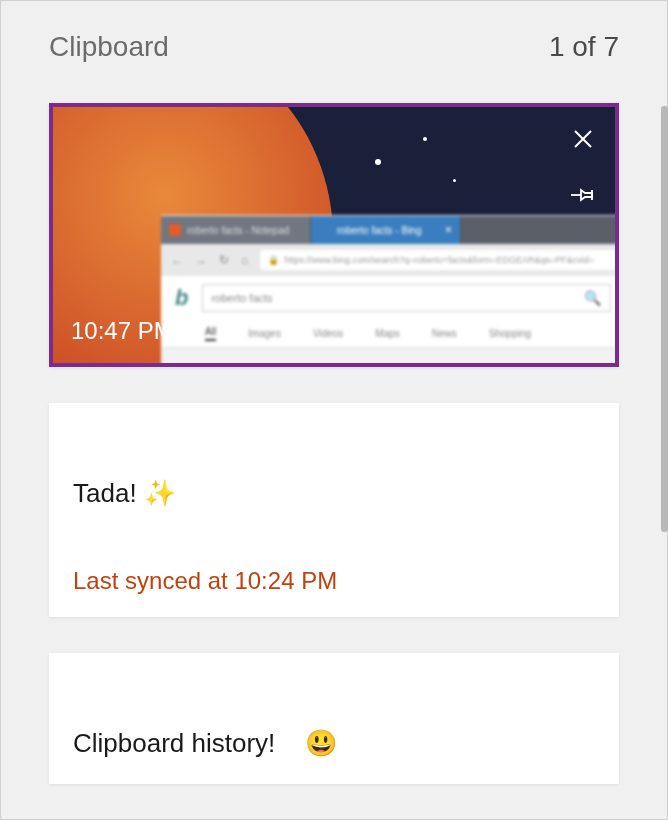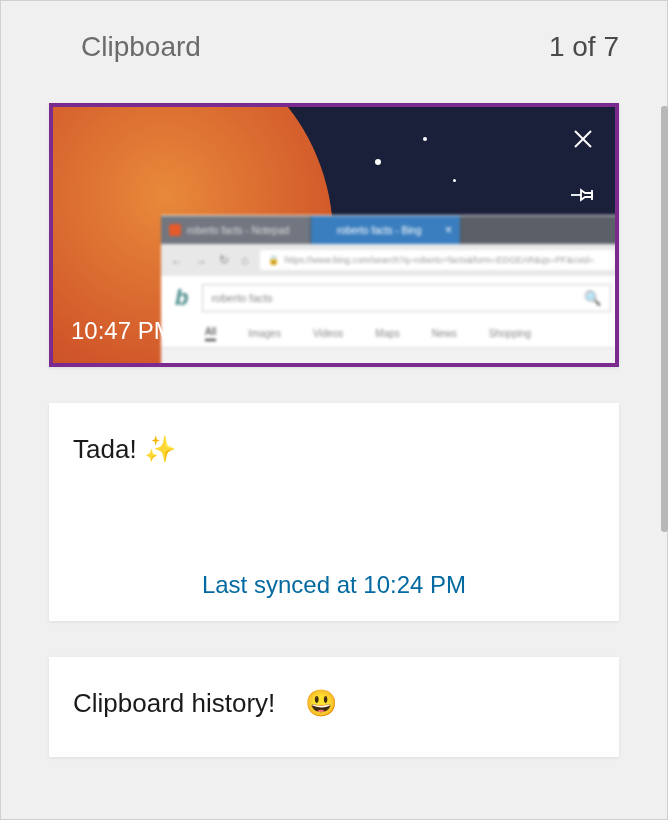--- a/index.html
+++ b/index.html
@@ -26,21 +26,20 @@
     .header {
       display: flex;
       justify-content: space-between;
       align-items: center;
       padding: 30px 48px 20px 48px;
     }
     .header-title {
       font-size: 28px;
       color: #6b6b6b;
       font-weight: 400;
-      margin-left: 32px;
     }
     .header-count {
       font-size: 28px;
       color: #4a4a4a;
       font-weight: 400;
     }
     .scroll-area {
       flex: 1;
       overflow-y: auto;
       padding: 20px 48px 0 48px;
@@ -110,27 +109,27 @@
       flex-direction: column;
       justify-content: space-between;
     }
     .text-clip-content {
       font-size: 26px;
       color: #1a1a1a;
       font-weight: 400;
       line-height: 1.4;
       display: flex;
       gap: 8px;
+      margin-top: 44px;
     }
     .text-clip-meta {
       font-size: 24px;
-      color: #0369a1;
-      font-weight: 400;
-      margin-top: 104px;
-      text-align: center;
+      color: #c2410c;
+      font-weight: 400;
+      margin-top: 56px;
     }
     .text-clip.short {
       min-height: 100px;
     }
     .text-clip.short .text-clip-content {
       margin-bottom: 0;
       gap: 30px;
     }
     
     .sim-screenshot {

